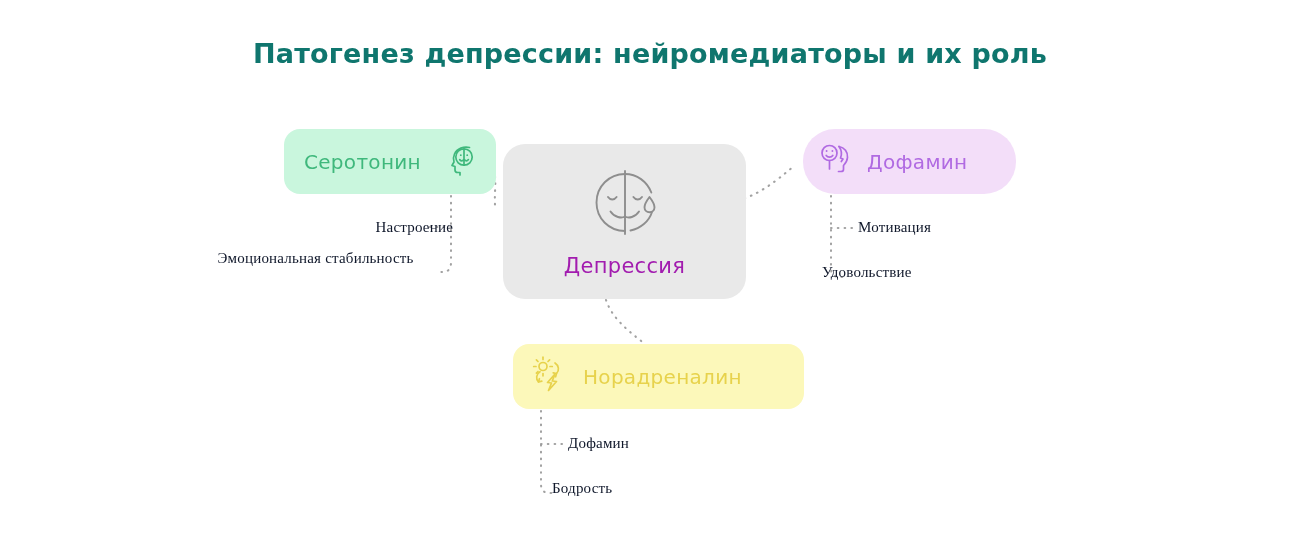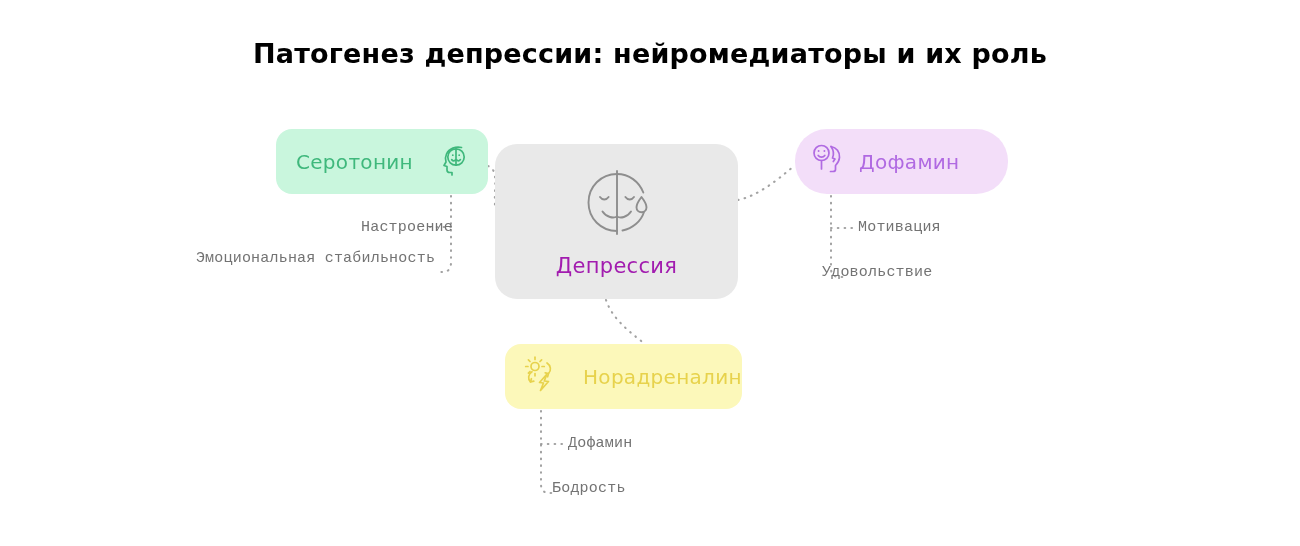--- a/index.html
+++ b/index.html
@@ -23,21 +23,21 @@
   .title {
     position: absolute;
     left: 0;
     top: 38px;
     width: 1300px;
     text-align: center;
     font-family: "DejaVu Sans", sans-serif;
     font-size: 27px;
     font-weight: bold;
     letter-spacing: 0.2px;
-    color: #000000;
+    color: #0f766e;
     white-space: nowrap;
   }
 
   
   #links {
     position: absolute;
     left: 0;
     top: 0;
     width: 1300px;
     height: 546px;
@@ -52,20 +52,21 @@
     opacity: 0.92;
   }
 
   
   .node {
     position: absolute;
     box-sizing: border-box;
     border-radius: 18px;
     display: flex;
     align-items: center;
+    margin-left: 8px;
   }
   .node-label {
     font-family: "DejaVu Sans", sans-serif;
     font-size: 20px;
     font-weight: normal;
     letter-spacing: 0.3px;
     white-space: nowrap;
   }
   .node-icon {
     display: block;
@@ -95,27 +96,27 @@
     padding: 0 20px 0 14px;
     justify-content: flex-start;
     gap: 12px;
   }
   #node-dopamine .node-label { color: #b06ae2; }
 
   
   #node-noradrenaline {
     left: 505px;
     top: 344px;
-    width: 237px;
+    width: 291px;
     height: 65px;
     background: #fcf8ba;
     border-radius: 16px;
     padding: 0 20px 0 16px;
     justify-content: flex-start;
-    gap: 20px;
+    gap: 12px;
   }
   #node-noradrenaline .node-label { color: #e7d24c; }
 
   
   #node-center {
     left: 495px;
     top: 144px;
     width: 243px;
     height: 155px;
     background: #e9e9e9;
@@ -129,23 +130,23 @@
     font-family: "DejaVu Sans", sans-serif;
     font-size: 21px;
     color: #a21caf;
     letter-spacing: 0.3px;
     white-space: nowrap;
   }
 
   
   .sublabel {
     position: absolute;
-    font-family: Liberation Mono, monospace;
+    font-family: Liberation Serif, serif;
     font-size: 15px;
-    color: #737373;
+    color: #0f172a;
     letter-spacing: 0.2px;
     white-space: nowrap;
   }
 
   #sub-mood            { left: 313px; top: 219px; width: 140px; text-align: right; }
   #sub-emotional       { left: 178px; top: 250px; width: 275px; text-align: center; }
   #sub-motivation      { left: 858px; top: 219px; }
   #sub-pleasure        { left: 822px; top: 264px; }
   #sub-energy          { left: 568px; top: 435px; }
   #sub-vigor           { left: 552px; top: 480px; }

